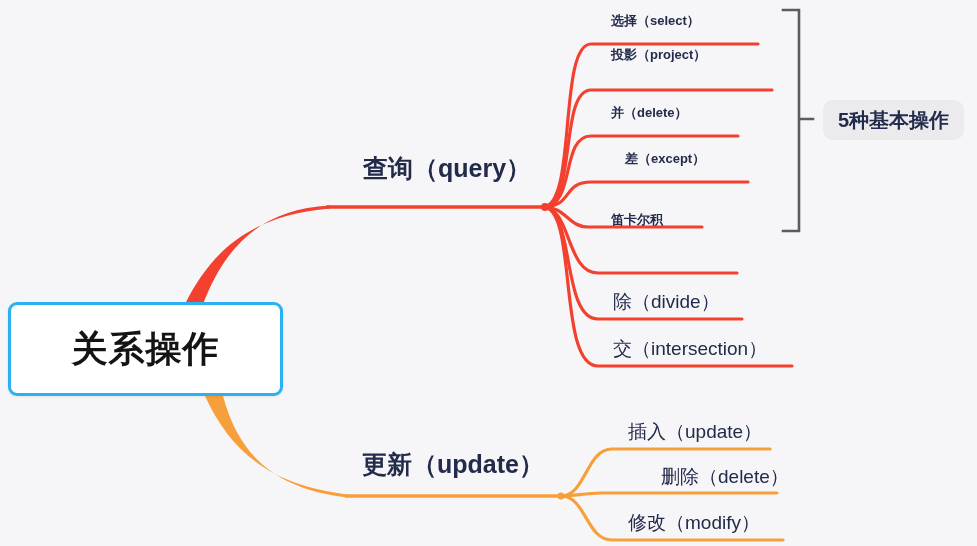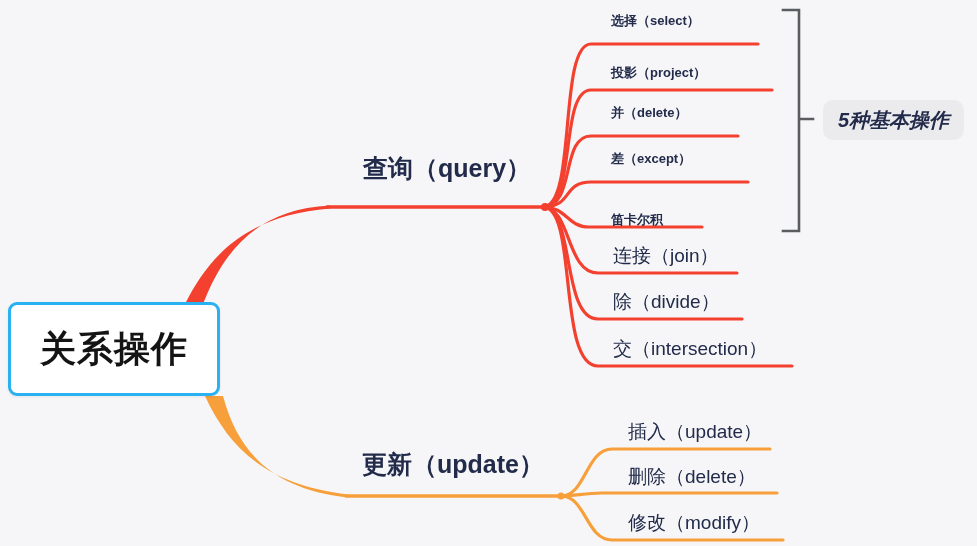--- a/index.html
+++ b/index.html
@@ -21,38 +21,37 @@
   .stage svg.connectors{position:absolute;left:0;top:0;}
   .stroke-red{stroke:var(--branch-query);fill:none;stroke-width:3.2;stroke-linecap:round;}
   .stroke-orange{stroke:var(--branch-update);fill:none;stroke-width:3.2;stroke-linecap:round;}
   .fill-red{fill:var(--branch-query);stroke:none;}
   .fill-orange{fill:var(--branch-update);stroke:none;}
   .stroke-gray{stroke:var(--bracket);fill:none;stroke-width:2.6;stroke-linecap:square;}
   .node{
     position:absolute;color:var(--node-text);white-space:nowrap;line-height:1.25;
   }
   .root-box{
-    position:absolute;left:8px;top:302px;width:212px;height:94px;
+    position:absolute;left:8px;top:302px;width:275px;height:94px;
     background:#ffffff;border:3px solid var(--root-border);border-radius:9px;
     box-sizing:border-box;display:flex;align-items:center;justify-content:center;
     box-shadow:0 1px 3px rgba(0,0,0,0.07);
   }
   .root-label{
     font-size:36px;font-weight:700;color:var(--root-text);letter-spacing:1px;white-space:nowrap;
   }
   .branch-label{font-size:25px;font-weight:700;margin-left:30px;}
   .child-bold{font-size:13px;font-weight:700;}
   .child-reg{font-size:19px;font-weight:400;}
   .annotation{
     position:absolute;left:823px;top:100px;height:40px;padding:0 15px;
     background:var(--annotation-bg);border-radius:10px;
     display:flex;align-items:center;justify-content:flex-start;
     color:var(--node-text);font-size:20px;font-weight:700;white-space:nowrap;
     box-sizing:border-box;
-    font-style:italic;
   }
 </style>
 </head>
 <body>
 
 <div class="stage">
 
   <svg class="connectors" width="977" height="546" viewBox="0 0 977 546">
 
     <path class="fill-red" d="M185,304 C212,250 252,215 330,208.5 L330,205.5 C258,209 224,250 203,304 Z"></path>
@@ -80,30 +79,29 @@
   </svg>
 
   <div class="root-box">
     <span class="root-label">关系操作</span>
   </div>
 
   <div class="node branch-label" style="left:333px;top:153px;">查询（query）</div>
   <div class="node branch-label" style="left:332px;top:449px;">更新（update）</div>
 
   <div class="node child-bold" style="left:611px;top:13px;">选择（select）</div>
-  <div class="node child-bold" style="left:611px;top:65px;">投影（project）</div>
+  <div class="node child-bold" style="left:611px;top:47px;">投影（project）</div>
   <div class="node child-bold" style="left:611px;top:105px;">并（delete）</div>
-  <div class="node child-bold" style="left:611px;top:151px;text-align:right;">差（except）</div>
+  <div class="node child-bold" style="left:625px;top:151px;text-align:right;">差（except）</div>
   <div class="node child-bold" style="left:611px;top:212px;">笛卡尔积</div>
 
-  <div class="node child-reg" style="left:613px;top:244px;">连接（join）</div>
   <div class="node child-reg" style="left:613px;top:290px;">除（divide）</div>
   <div class="node child-reg" style="left:613px;top:337px;">交（intersection）</div>
 
   <div class="node child-reg" style="left:628px;top:420px;">插入（update）</div>
-  <div class="node child-reg" style="left:628px;top:465px;">删除（delete）</div>
+  <div class="node child-reg" style="left:661px;top:465px;">删除（delete）</div>
   <div class="node child-reg" style="left:628px;top:511px;">修改（modify）</div>
 
   <div class="annotation">
     <span>5种基本操作</span>
   </div>
 
 </div>
 
 </body></html>

